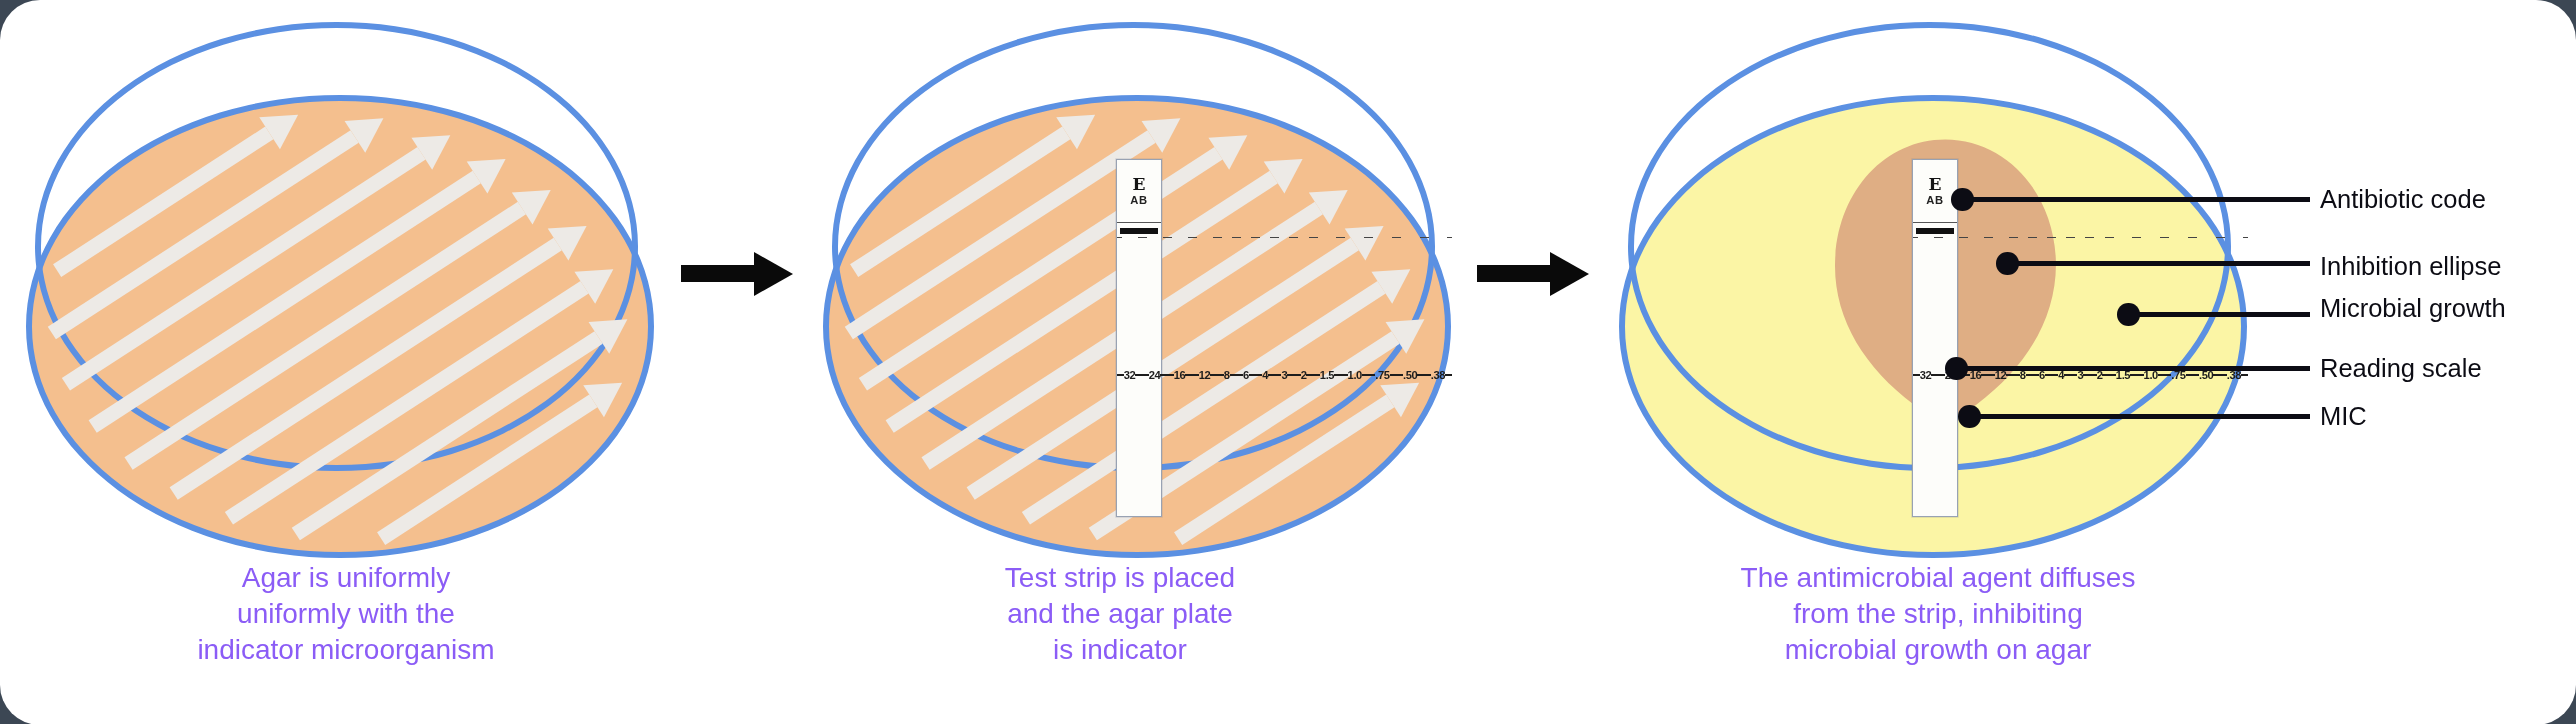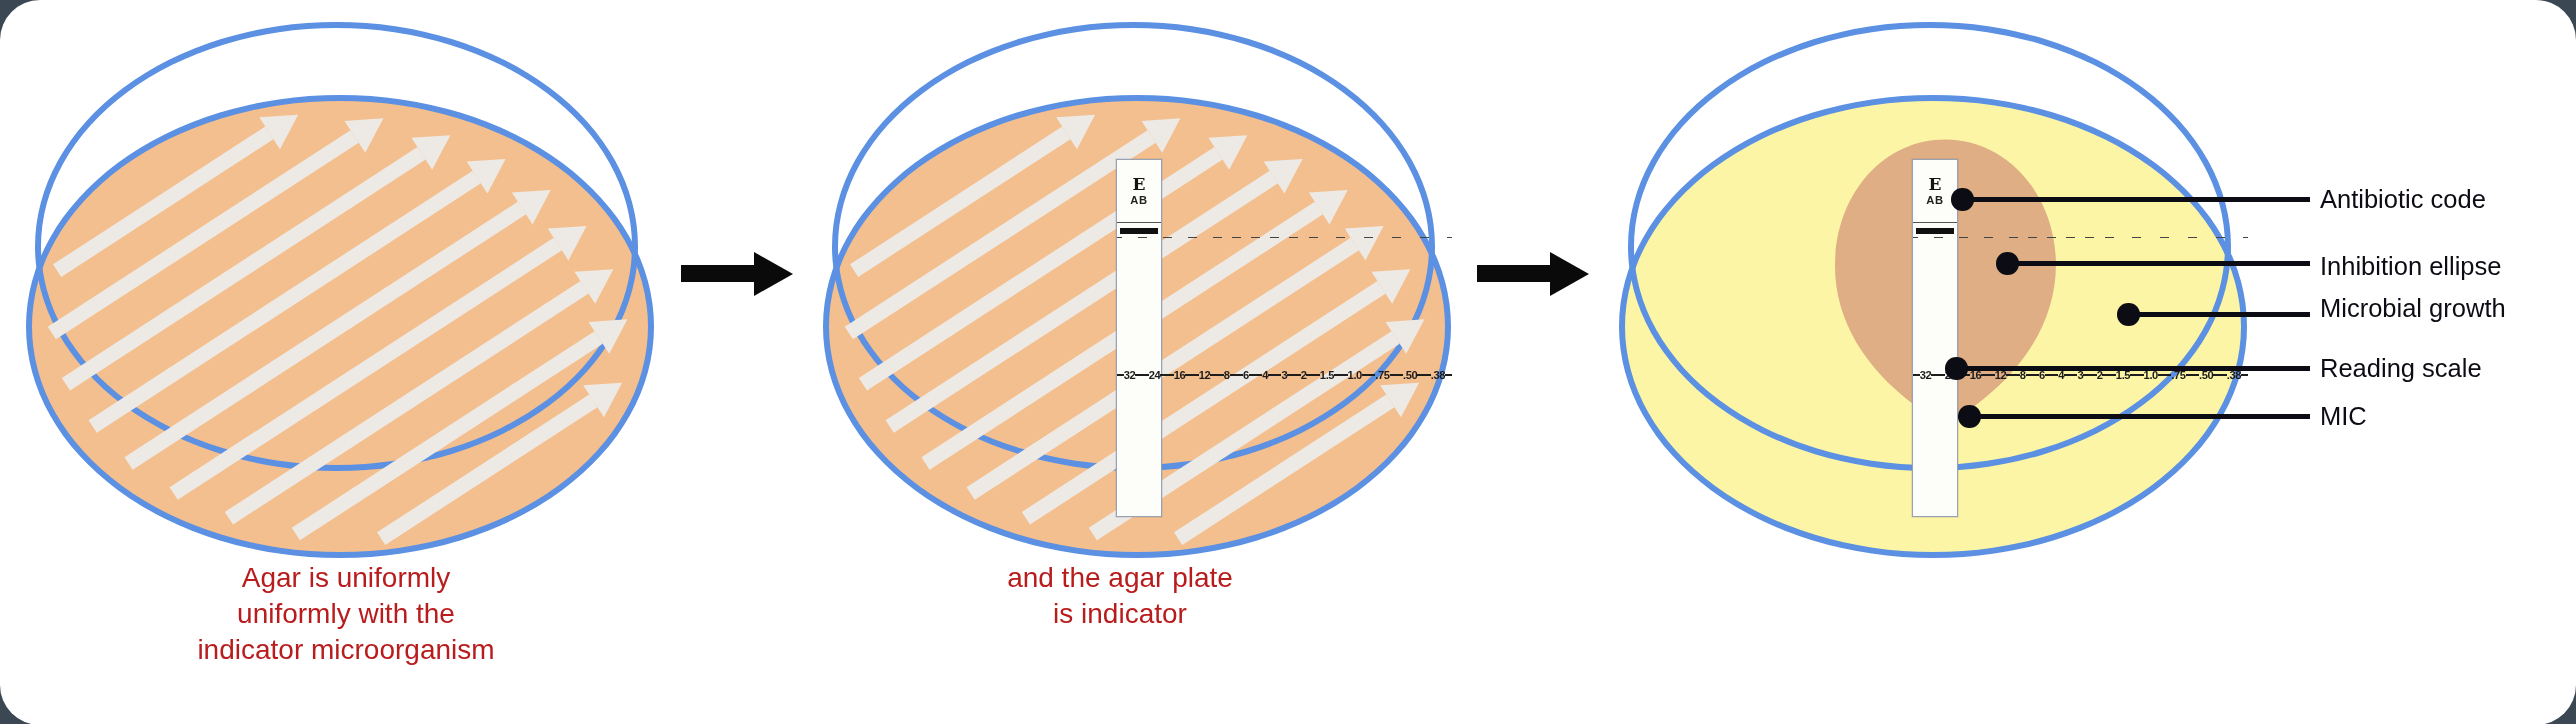--- a/index.html
+++ b/index.html
@@ -90,21 +90,21 @@
   #step-arrow-1 { left: 681px; }
   #step-arrow-2 { left: 1477px; }
   .step-arrow .sh { flex: 1; height: 16.5px; background: #0a0a0a; }
   .step-arrow .hd { width: 0; height: 0;
     border-top: 22px solid transparent; border-bottom: 22px solid transparent;
     border-left: 39px solid #0a0a0a; }
 
   
   .caption {
     position: absolute; top: 560px; width: 674px;
-    text-align: center; font-size: 28px; line-height: 36px; color: #b91c1c;
+    text-align: center; font-size: 28px; line-height: 36px; color: #8b5cf6;
   }
   #caption-1 { left: 9px; }
   #caption-2 { left: 783px; }
   #caption-3 { left: 1601px; }
 
   
   .ann-line  { position: absolute; height: 5.2px; background: var(--ink); z-index: 6; }
   .ann-dot   { position: absolute; width: 22.5px; height: 22.5px; border-radius: 50%; background: var(--ink); z-index: 6; }
   .ann-label { position: absolute; left: 2320px; transform: translateY(-50%);
                font-size: 25.5px; color: var(--ink); white-space: nowrap; z-index: 6; }
@@ -376,22 +376,28 @@
     <div class="sh"></div>
     <div class="hd"></div>
   </div>
 
   <div class="caption" id="caption-1">
     <div>Agar is uniformly</div>
     <div>uniformly with the</div>
     <div>indicator microorganism</div>
   </div>
   <div class="caption" id="caption-2">
+    <div>Test strip is placed</div>
     <div>and the agar plate</div>
     <div>is indicator</div>
+  </div>
+  <div class="caption" id="caption-3">
+    <div>The antimicrobial agent diffuses</div>
+    <div>from the strip, inhibiting</div>
+    <div>microbial growth on agar</div>
   </div>
 
   <div id="annotation-layer">
       <div class="ann-line" style="left: 1962px; top: 197px; width: 348px;"></div>
       <div class="ann-dot" style="left: 1951px; top: 188px;"></div>
       <div class="ann-label" style="top: 199px;">Antibiotic code</div>
       <div class="ann-line" style="left: 2007px; top: 261px; width: 303px;"></div>
       <div class="ann-dot" style="left: 1996px; top: 252px;"></div>
       <div class="ann-label" style="top: 266px;">Inhibition ellipse</div>
       <div class="ann-line" style="left: 2128px; top: 312px; width: 182px;"></div>

